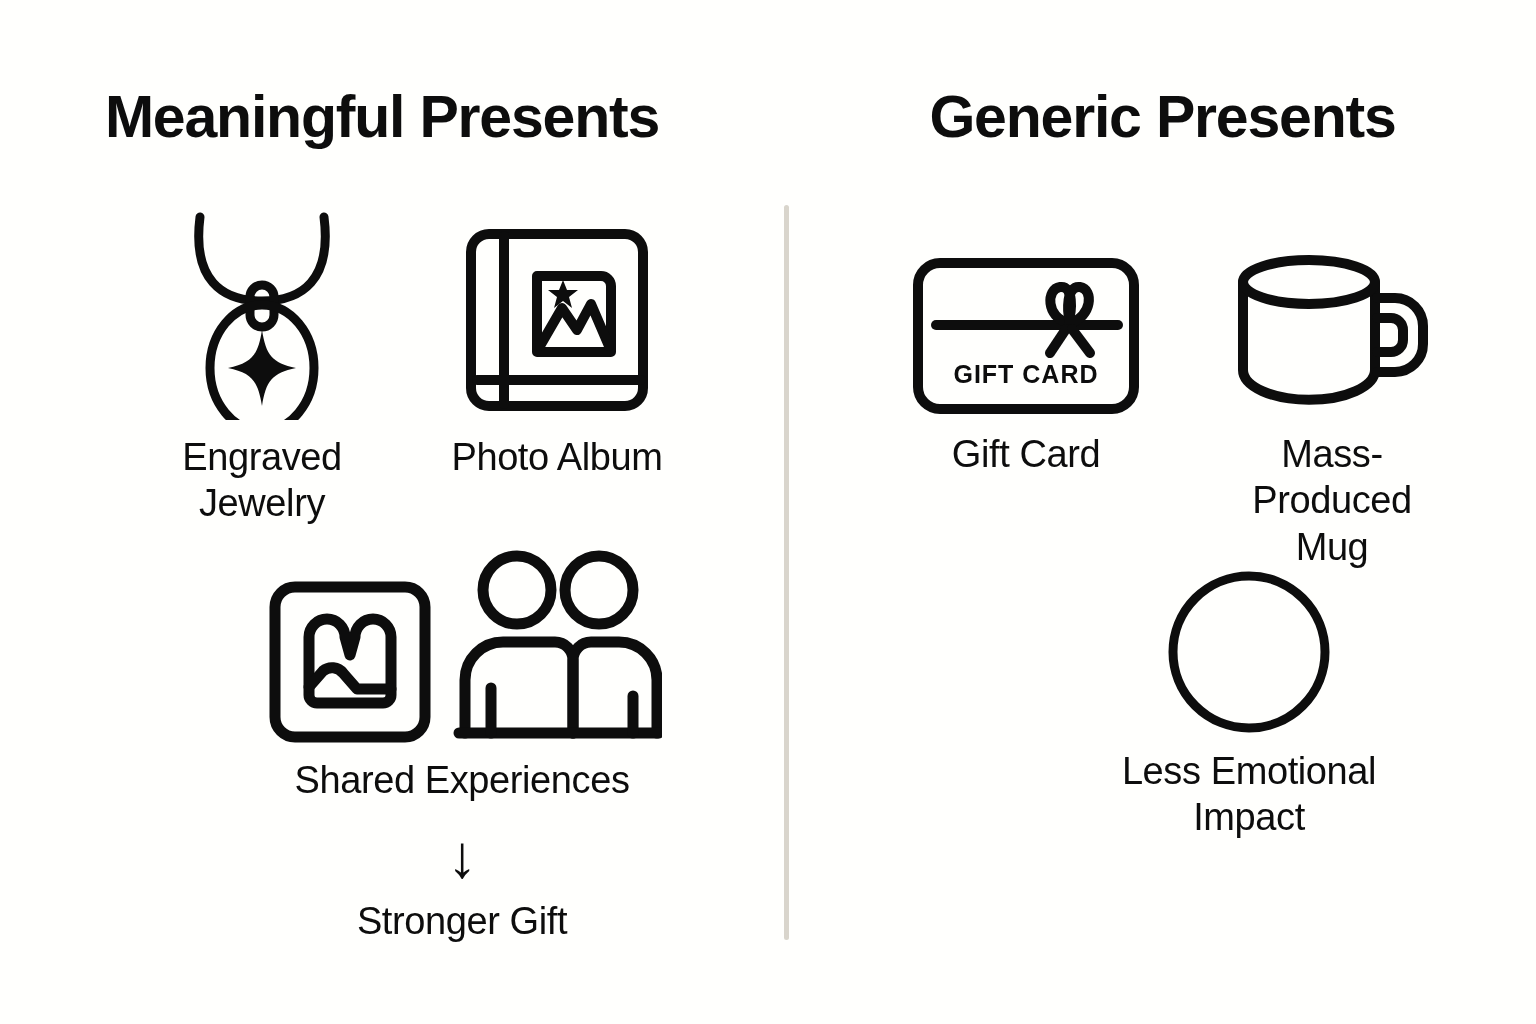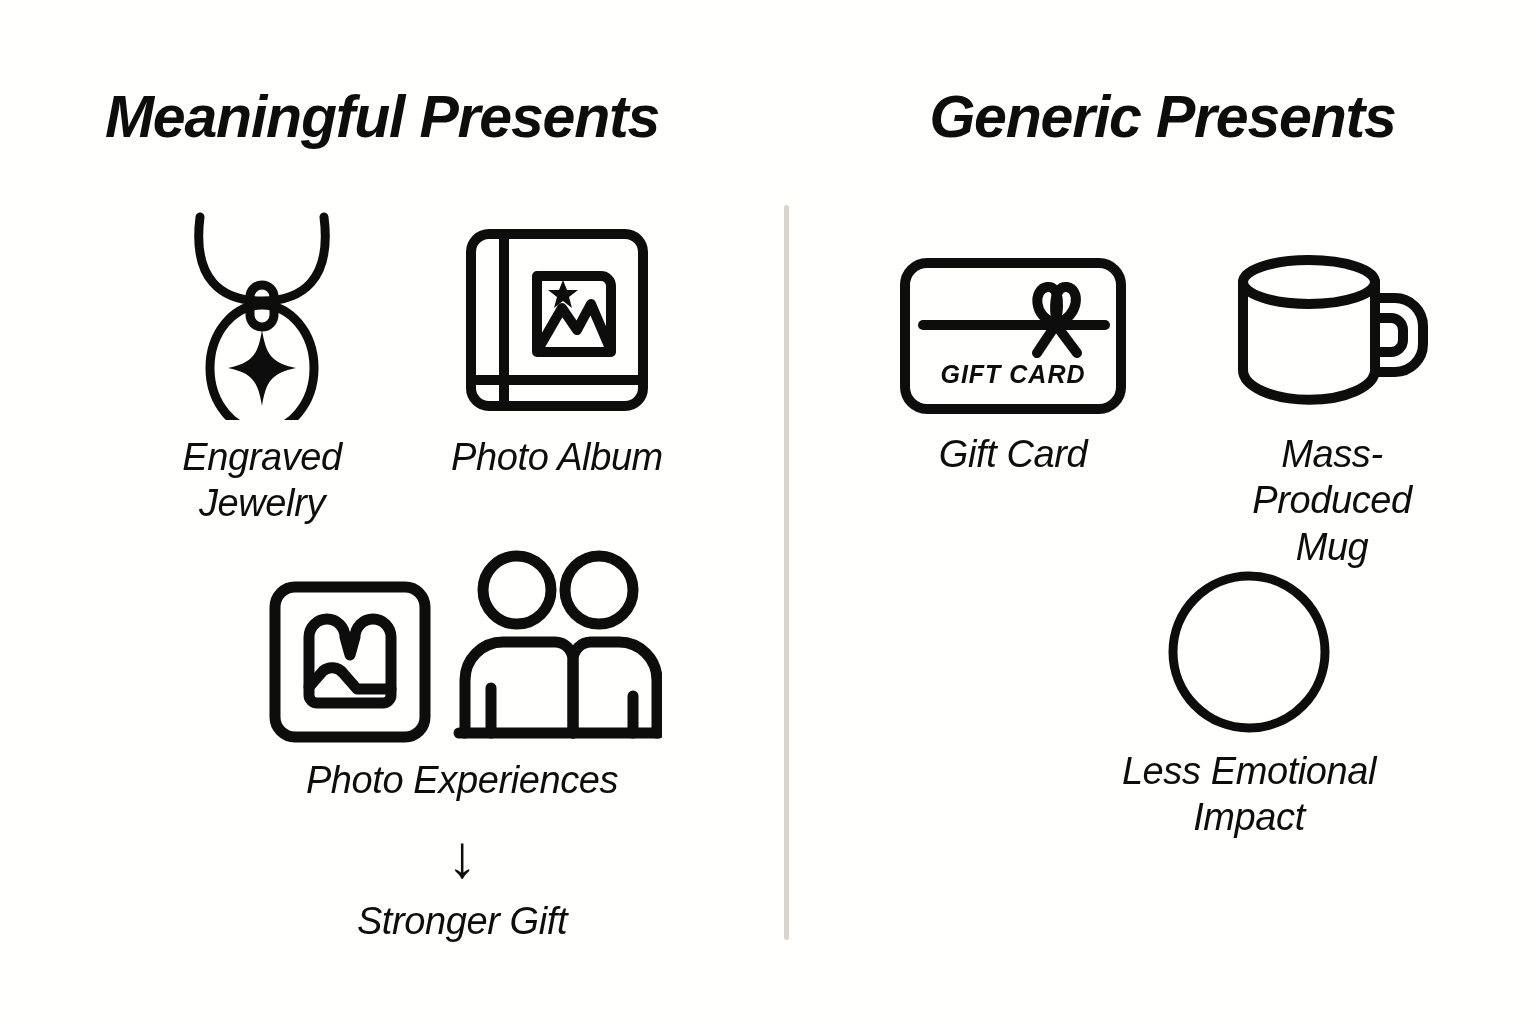--- a/index.html
+++ b/index.html
@@ -12,21 +12,20 @@
     background: #fffffd;
     font-family: "Liberation Sans", sans-serif;
     color: #0d0d0d;
     overflow: hidden;
     position: relative;
   }
   .canvas {
     position: relative;
     width: 1243px;
     height: 1024px;
-    font-style: italic;
   }
 
   
   .divider {
     position: absolute;
     left: 784px;
     top: 205px;
     width: 5px;
     height: 735px;
     background: #d9d5cc;
@@ -79,21 +78,21 @@
     letter-spacing: -0.8px;
   }
 
   
   .item-jewelry      { left: 128px; top: 205px; width: 268px; }
   .item-album        { left: 412px; top: 205px; width: 290px; }
   .item-shared       { left: 232px; top: 548px; width: 460px; }
   .outcome           { left: 232px; top: 830px; width: 460px; }
 
   
-  .item-giftcard     { left: 74px;  top: 232px; width: 300px; }
+  .item-giftcard     { left: 87px;  top: 232px; width: 300px; }
   .item-mug          { left: 398px; top: 232px; width: 290px; }
   .item-impact       { left: 290px; top: 570px; width: 340px; }
 
   .arrow-down {
     font-size: 60px;
     line-height: 0.9;
     font-weight: 400;
     margin-bottom: 6px;
     display: block;
   }
@@ -177,21 +176,21 @@
           <circle class="stroke" stroke-width="11" cx="70" cy="42" r="34"></circle>
           <circle class="stroke" stroke-width="11" cx="152" cy="42" r="34"></circle>
           <path class="stroke" stroke-width="11" d="M18 185 L18 132 A38 38 0 0 1 56 94 L108 94 A18 18 0 0 1 126 112 L126 185"></path>
           <path class="stroke" stroke-width="11" d="M126 185 L126 112 A18 18 0 0 1 144 94 L172 94 A38 38 0 0 1 210 132 L210 185"></path>
           <path class="stroke" stroke-width="11" d="M12 185 L212 185"></path>
           <path class="stroke" stroke-width="11" d="M44 185 L44 140"></path>
           <path class="stroke" stroke-width="11" d="M186 185 L186 148"></path>
         </svg>
       </div>
       <div class="label">
-        <span>Photo Experiences</span>
+        <span>Shared Experiences</span>
       </div>
     </div>
 
     <div class="item outcome">
       <span class="arrow-down">↓</span>
       <div class="label label-bold">Stronger Gift</div>
     </div>
   </div>
 
   <div class="column col-right">

